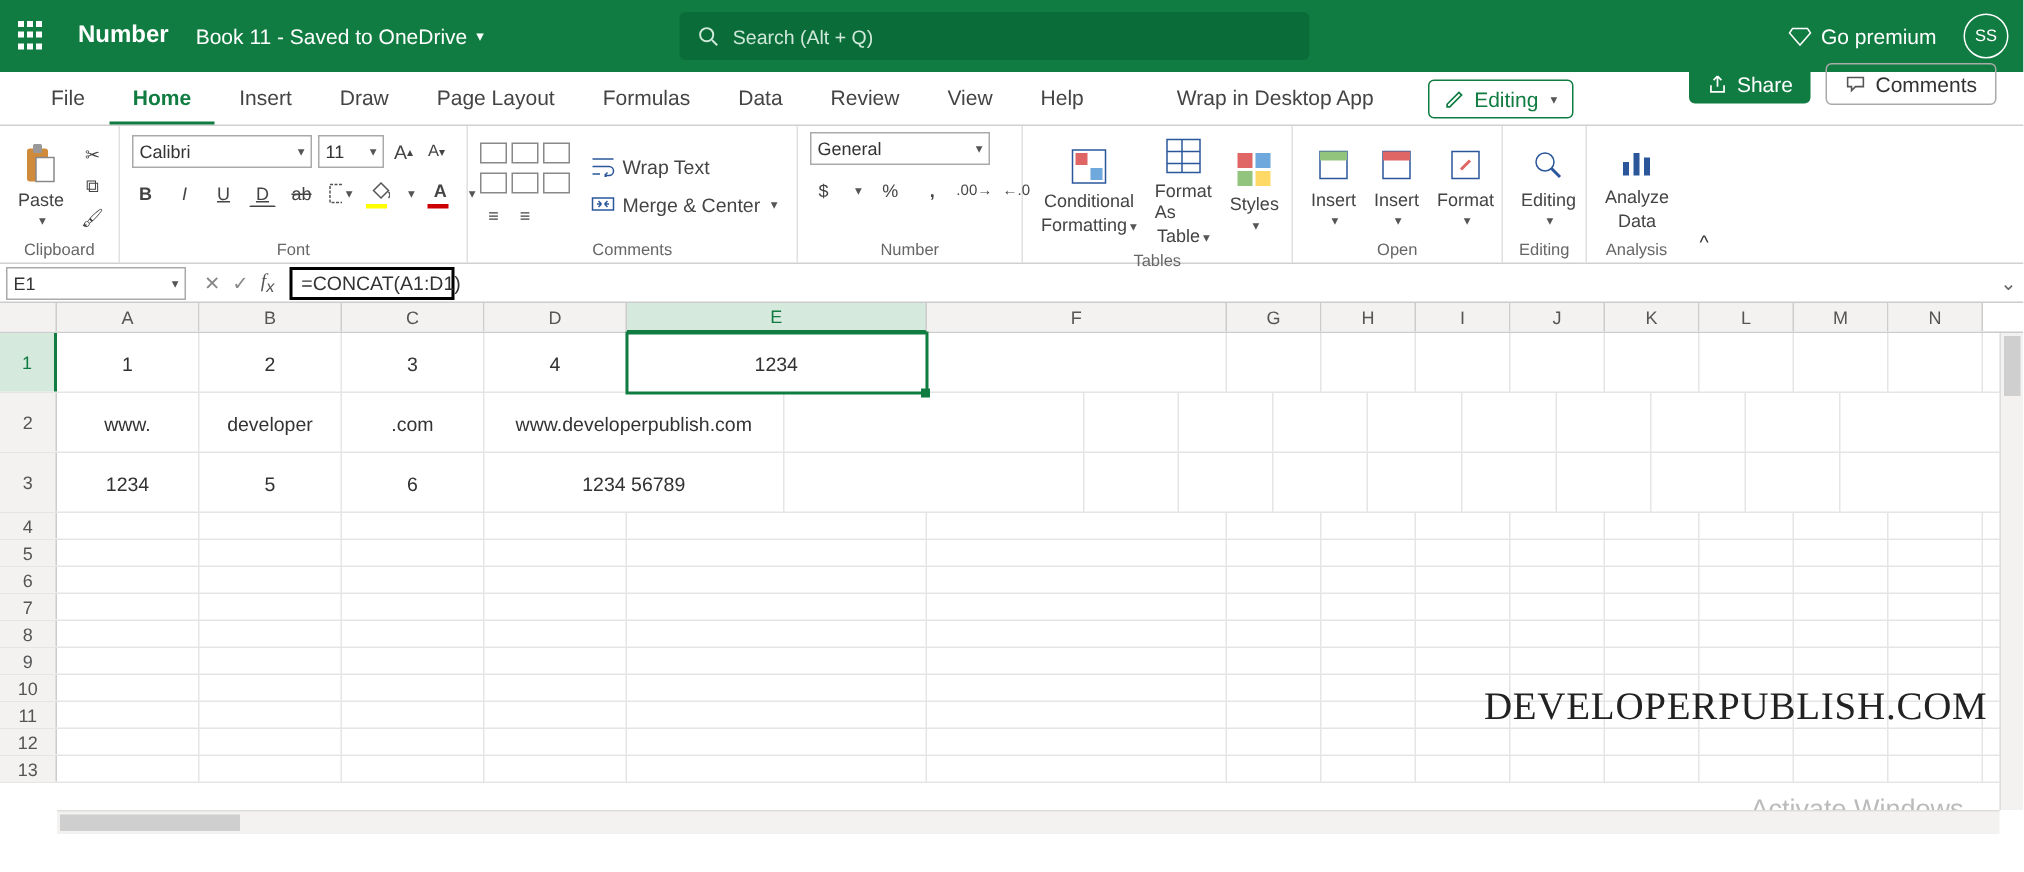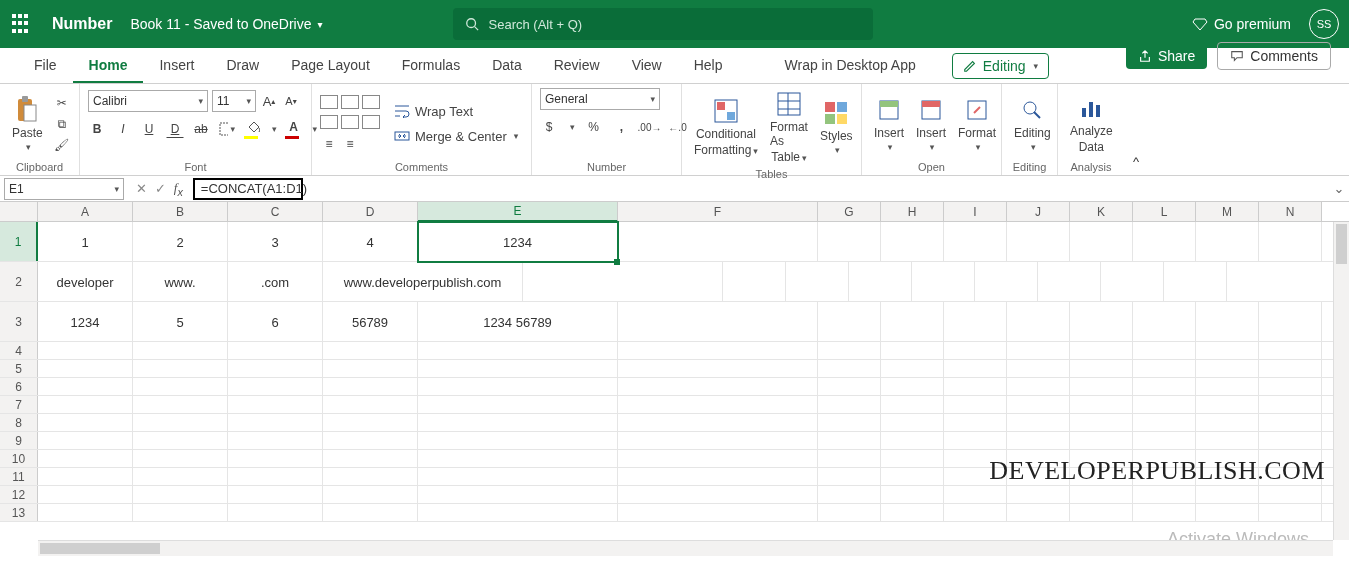--- a/index.html
+++ b/index.html
@@ -439,40 +439,39 @@
         <div class="cell" style="width: 63px; height: 40px;"></div>
         <div class="cell" style="width: 63px; height: 40px;"></div>
         <div class="cell" style="width: 63px; height: 40px;"></div>
         <div class="cell" style="width: 63px; height: 40px;"></div>
         <div class="cell" style="width: 63px; height: 40px;"></div>
         <div class="cell" style="width: 63px; height: 40px;"></div>
         <div class="cell" style="width: 63px; height: 40px;"></div>
       </div>
       <div class="row" style="height: 40px;">
         <div class="rowh">2</div>
+        <div class="cell" style="width: 95px; height: 40px;">www.</div>
         <div class="cell" style="width: 95px; height: 40px;">developer</div>
-        <div class="cell" style="width: 95px; height: 40px;">www.</div>
         <div class="cell" style="width: 95px; height: 40px;">.com</div>
         <div class="cell" style="width: 200px; height: 40px;">www.developerpublish.com</div>
         <div class="cell" style="width: 200px; height: 40px;"></div>
         <div class="cell" style="width: 63px; height: 40px;"></div>
         <div class="cell" style="width: 63px; height: 40px;"></div>
         <div class="cell" style="width: 63px; height: 40px;"></div>
         <div class="cell" style="width: 63px; height: 40px;"></div>
         <div class="cell" style="width: 63px; height: 40px;"></div>
         <div class="cell" style="width: 63px; height: 40px;"></div>
         <div class="cell" style="width: 63px; height: 40px;"></div>
         <div class="cell" style="width: 63px; height: 40px;"></div>
       </div>
       <div class="row" style="height: 40px;">
         <div class="rowh">3</div>
         <div class="cell" style="width: 95px; height: 40px;">1234</div>
         <div class="cell" style="width: 95px; height: 40px;">5</div>
         <div class="cell" style="width: 95px; height: 40px;">6</div>
-        <div class="cell" style="width: 95px; height: 40px;">56789</div>
         <div class="cell" style="width: 200px; height: 40px; text-align: right;">1234 56789</div>
         <div class="cell" style="width: 200px; height: 40px;"></div>
         <div class="cell" style="width: 63px; height: 40px;"></div>
         <div class="cell" style="width: 63px; height: 40px;"></div>
         <div class="cell" style="width: 63px; height: 40px;"></div>
         <div class="cell" style="width: 63px; height: 40px;"></div>
         <div class="cell" style="width: 63px; height: 40px;"></div>
         <div class="cell" style="width: 63px; height: 40px;"></div>
         <div class="cell" style="width: 63px; height: 40px;"></div>
         <div class="cell" style="width: 63px; height: 40px;"></div>

